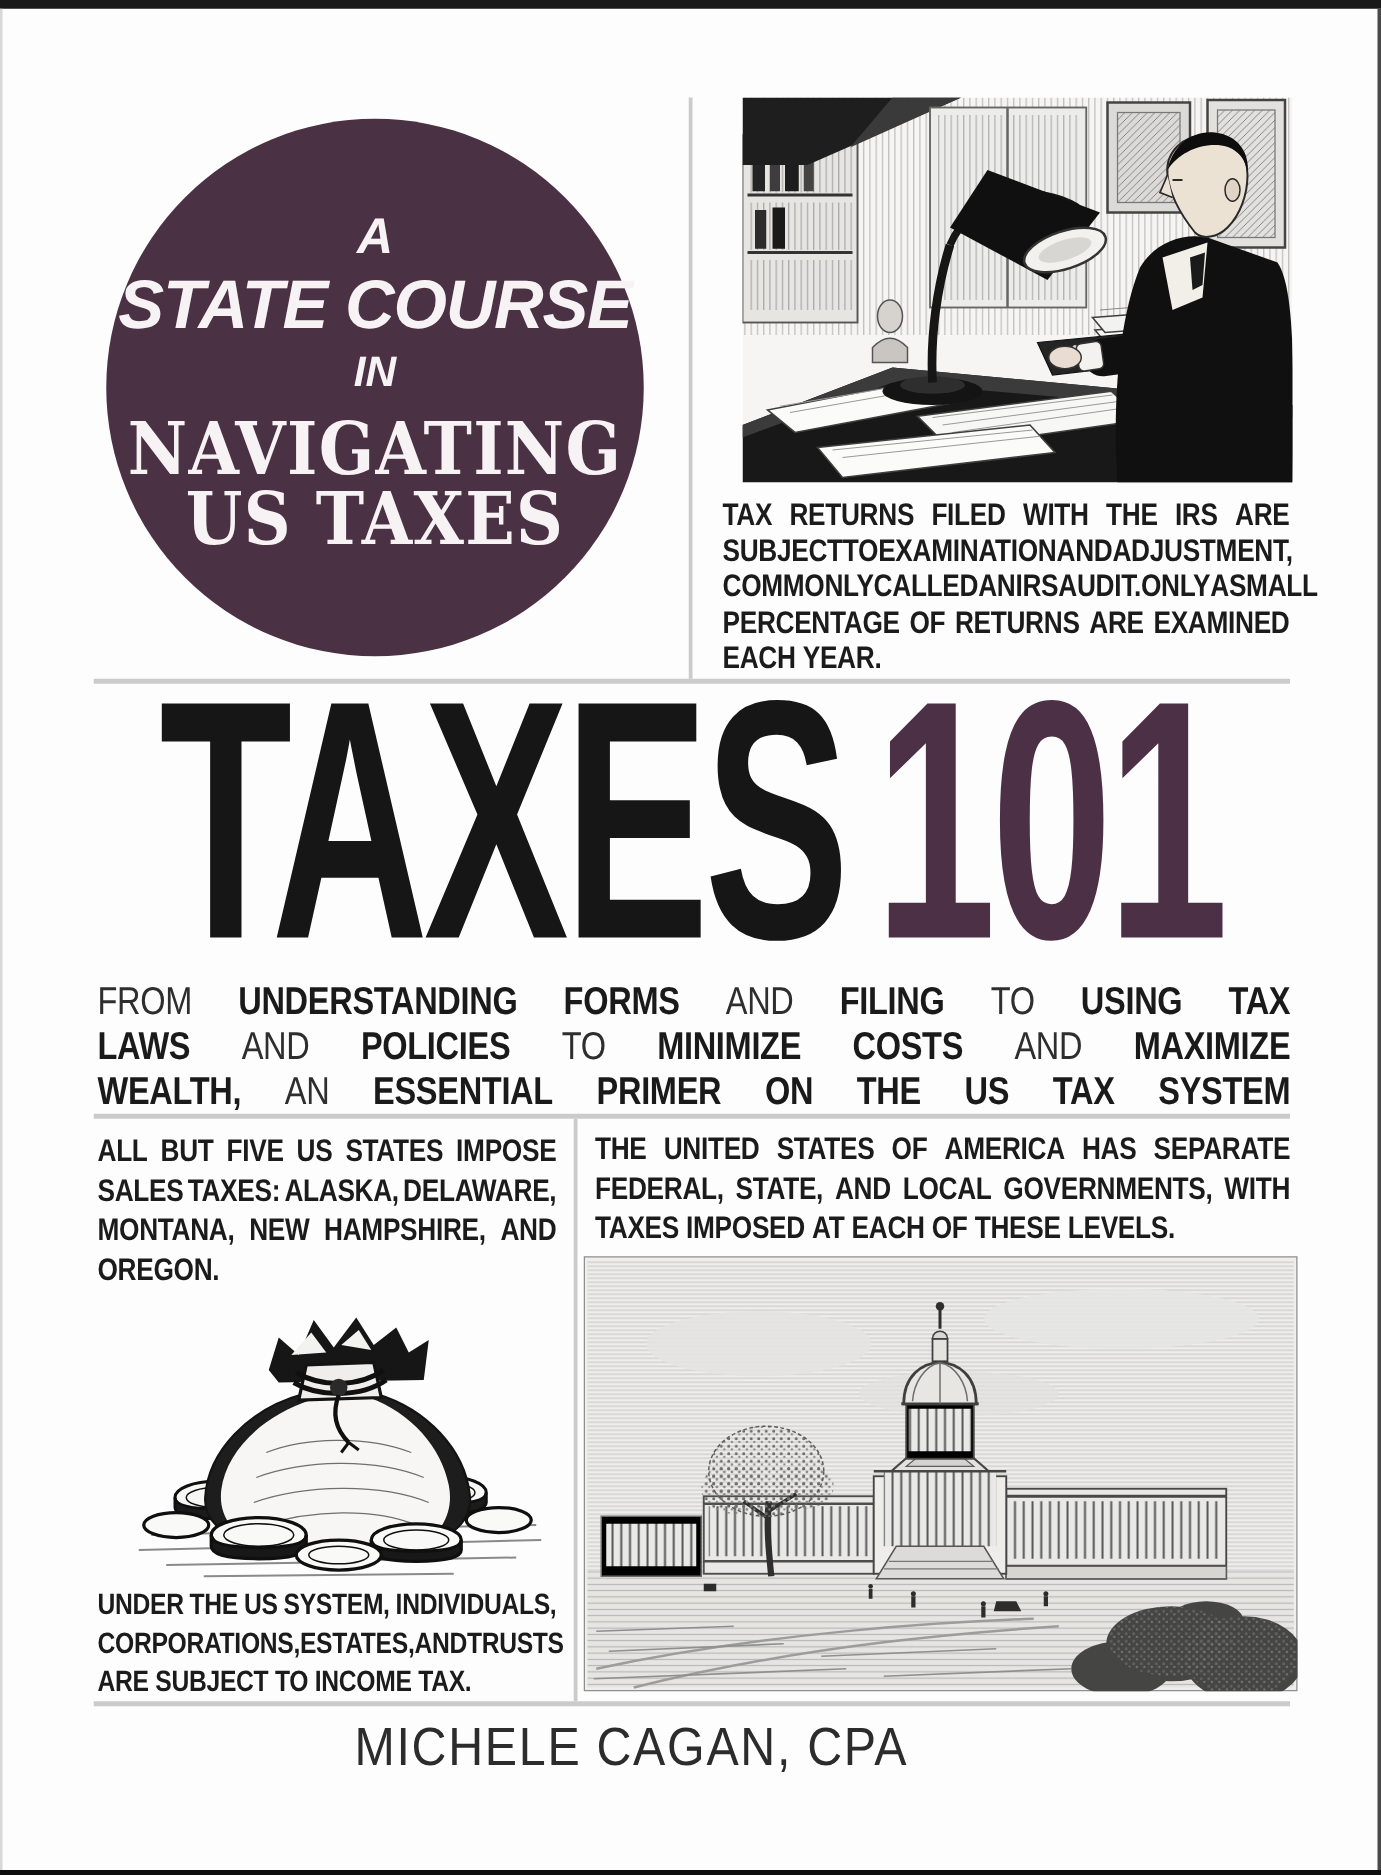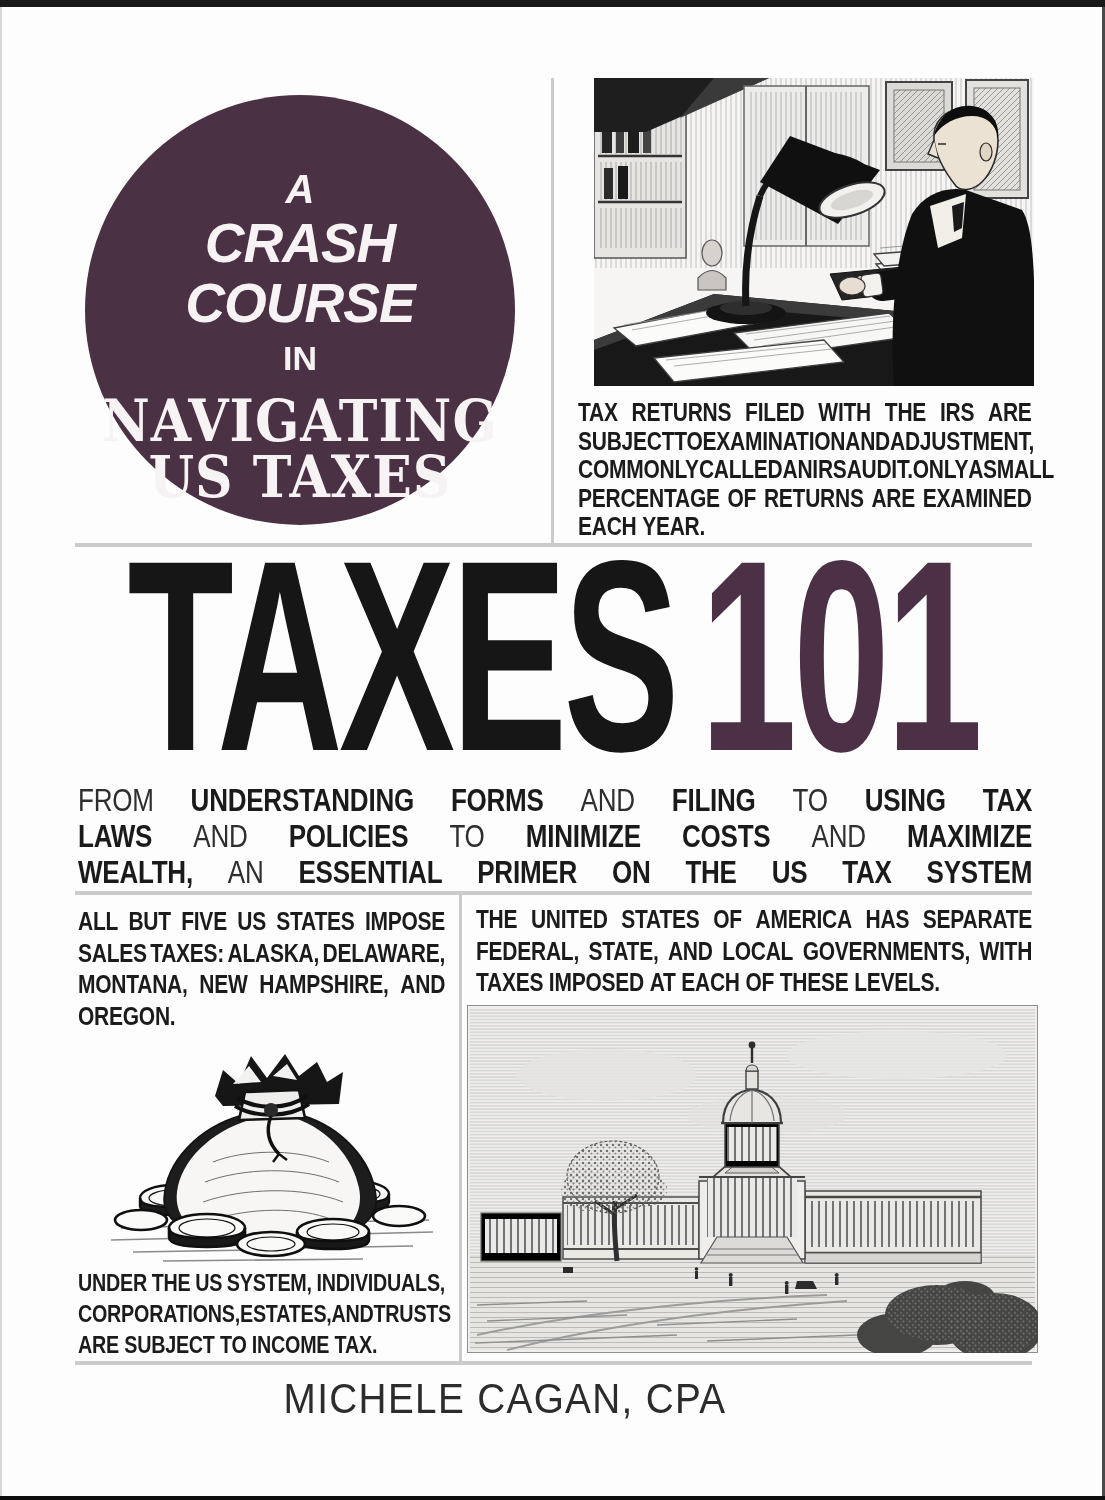--- a/index.html
+++ b/index.html
@@ -9,21 +9,21 @@
   .edge-bottom{position:absolute;left:0;top:1496px;width:1105px;height:4px;background:#0e0e0e;}
   .edge-left{position:absolute;left:0;top:7px;width:2px;height:1489px;background:#d8d8d8;}
   .edge-right{position:absolute;left:1102px;top:7px;width:3px;height:1489px;background:#4a4a4a;}
 
   
   .badge{position:absolute;left:85px;top:95px;width:430px;height:430px;border-radius:50%;
          display:flex;flex-direction:column;align-items:center;justify-content:flex-start;
          padding-top:72px;box-sizing:border-box;color:#f7f3f5;text-align:center;}
   .badge .b1{font-style:italic;font-size:40px;font-weight:600;line-height:44px;}
   .badge .b2{font-style:italic;font-size:55px;font-weight:600;line-height:60px;letter-spacing:-1px;margin-top:2px;}
-  .badge .b3{font-size:34px;font-weight:600;line-height:42px;margin-top:4px;}
+  .badge .b3{font-style:italic;font-size:34px;font-weight:600;line-height:42px;margin-top:4px;}
   .badge .deco{font-family:"DejaVu Serif",serif;font-weight:700;font-size:52px;line-height:56px;
                letter-spacing:1px;transform:scaleY(1.12);transform-origin:center top;}
   .badge .deco.first{margin-top:10px;}
 
   
   .vdiv,.hdiv{position:absolute;background:#cbcbcb;}
 
   
   .illus{position:absolute;}
   .illus svg{display:block;width:100%;height:100%;}
@@ -61,21 +61,21 @@
 </head>
 <body>
 
 <div class="cover">
   <div class="edge-top"></div>
   <div class="edge-left"></div>
   <div class="edge-right"></div>
 
   <div class="badge" style="background-color: rgb(74, 49, 68);">
     <div class="b1">A</div>
-    <div class="b2">CRASH COURSE</div>
+    <div class="b2">STATE COURSE</div>
     <div class="b3">IN</div>
     <div class="deco first">NAVIGATING</div>
     <div class="deco">US TAXES</div>
   </div>
 
   <div class="vdiv" style="left:551px;top:78px;width:3px;height:465px;"></div>
 
   <div class="illus" style="left:594px;top:78px;width:440px;height:308px;">
     <svg viewBox="0 0 440 308" preserveAspectRatio="none">
       <defs>

